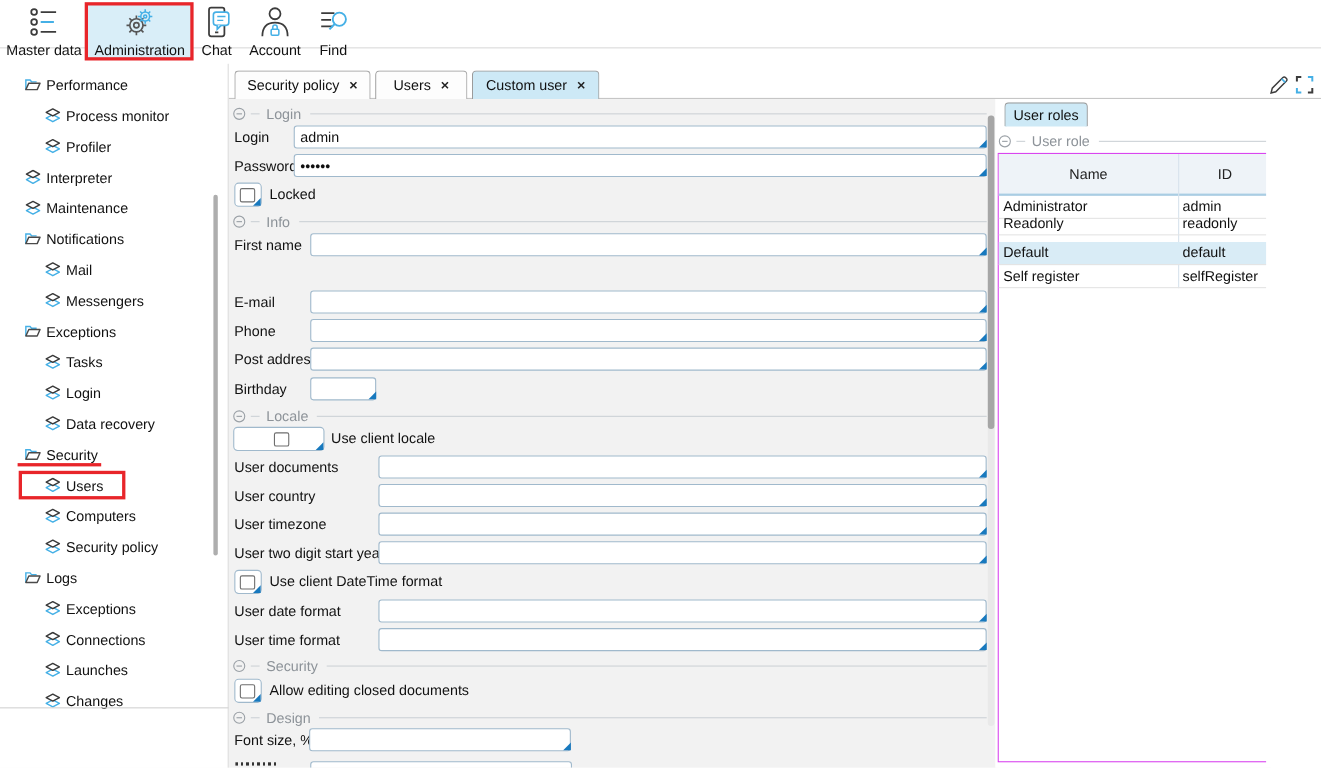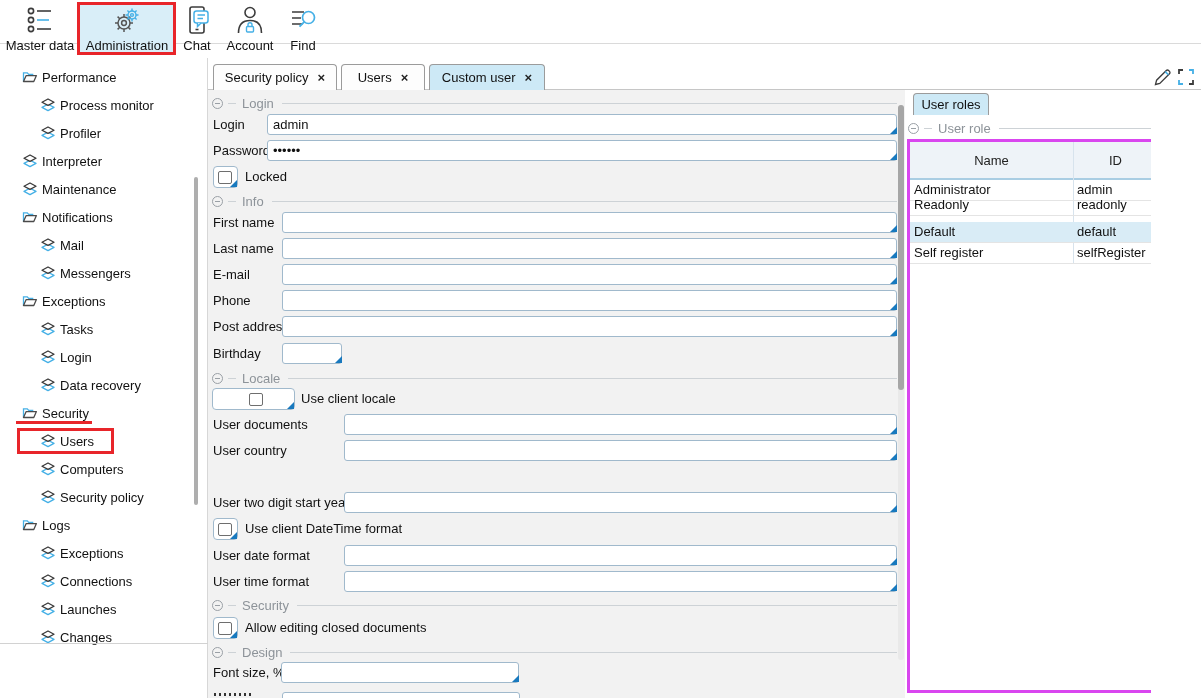--- a/index.html
+++ b/index.html
@@ -53,21 +53,21 @@
   .fscroll-track { position:absolute; left:690px; top:15px; width:6px; height:555px; background:#e9e9e9; border-radius:3px; }
   .fscroll-thumb { position:absolute; left:690px; top:15px; width:6px; height:285px; background:#a6a6a6; border-radius:3px; }
   .cutlabel { position:absolute; left:6px; top:603px; width:38px; height:3px;
               background:repeating-linear-gradient(90deg,#333 0 2px,transparent 2px 5px); }
 
   
   .rpanel { position:absolute; left:905px; top:90px; width:246px; height:608px; background:#fff; overflow:hidden; }
   .rtab { position:absolute; left:8px; top:3px; width:76px; height:22px; background:#cde9f6; border:1px solid #9b9b9b; border-bottom:none;
           border-radius:4px 4px 0 0; display:flex; align-items:center; justify-content:center; font-size:13px; }
   .rhdr { position:absolute; left:3px; top:30px; width:290px; }
-  .rtable { position:absolute; left:2px; top:49px; width:282px; height:554px; border:3px solid #d946ef; background:#fff; }
+  .rtable { position:absolute; left:2px; top:49px; width:282px; height:554px; border:1px solid #d946ef; background:#fff; }
   .thead { position:absolute; left:0; top:0; width:280px; height:38px; background:#eef3f8; border-bottom:2px solid #a9cde3; }
   .thcell { position:absolute; top:0; height:36px; display:flex; align-items:center; justify-content:center; color:#222; font-size:13px; }
   .tsep { position:absolute; top:0; width:1px; height:122px; background:#d7e3ed; }
   .trow { position:absolute; left:0; width:280px; height:21px; border-bottom:1px solid #e4e4e4; font-size:13px; }
   .trow.sel { background:#d9ecf6; }
   .tcell { position:absolute; top:0; line-height:20px; white-space:nowrap; }
   .gridchk { position:absolute; left:257px; top:2px; width:16px; height:16px; border-radius:3px; }
   .gridchk.on { background:#0f7fdb; color:#fff; text-align:center; font-size:12px; line-height:16px; font-weight:bold; }
   .gridchk.off { background:#fff; border:1px solid #8a8a8a; }
   .sortwedge { position:absolute; left:272px; top:29px; width:0; height:0; border-left:7px solid transparent; border-bottom:7px solid #7da7c4; }
@@ -361,25 +361,20 @@
       <span class="pre"></span>
     <span>Info</span>
       <span class="post"></span>
   </div>
 
   <div class="frow" style="top:122px">
     <span class="flabel">First name</span>
     <input class="finput" style="left: 74px; width: 615px;">
     <span class="wedge" style="left:682px;top:13px"></span>
   </div>
-  <div class="frow" style="top:148px">
-    <span class="flabel">Last name</span>
-    <input class="finput" style="left: 74px; width: 615px;">
-    <span class="wedge" style="left:682px;top:13px"></span>
-  </div>
   <div class="frow" style="top:174px">
     <span class="flabel">E-mail</span>
     <input class="finput" style="left: 74px; width: 615px;">
     <span class="wedge" style="left:682px;top:13px"></span>
   </div>
   <div class="frow" style="top:200px">
     <span class="flabel">Phone</span>
     <input class="finput" style="left: 74px; width: 615px;">
     <span class="wedge" style="left:682px;top:13px"></span>
   </div>
@@ -408,20 +403,25 @@
     </span>
     <span class="chk-label" style="left:93px">Use client locale</span>
   </div>
   <div class="frow" style="top:324px">
     <span class="flabel">User documents</span>
     <input class="finput" style="left: 136px; width: 553px;">
     <span class="wedge" style="left:682px;top:13px"></span>
   </div>
   <div class="frow" style="top:350px">
     <span class="flabel">User country</span>
+    <input class="finput" style="left: 136px; width: 553px;">
+    <span class="wedge" style="left:682px;top:13px"></span>
+  </div>
+  <div class="frow" style="top:376px">
+    <span class="flabel">User timezone</span>
     <input class="finput" style="left: 136px; width: 553px;">
     <span class="wedge" style="left:682px;top:13px"></span>
   </div>
   <div class="frow" style="top:402px">
     <span class="flabel">User two digit start year</span>
     <input class="finput" style="left: 136px; width: 553px;">
     <span class="wedge" style="left:682px;top:13px"></span>
   </div>
   <div class="frow" style="top:428px;height:22px">
     <span class="chk-outer" style="left:5px;width:25px">

